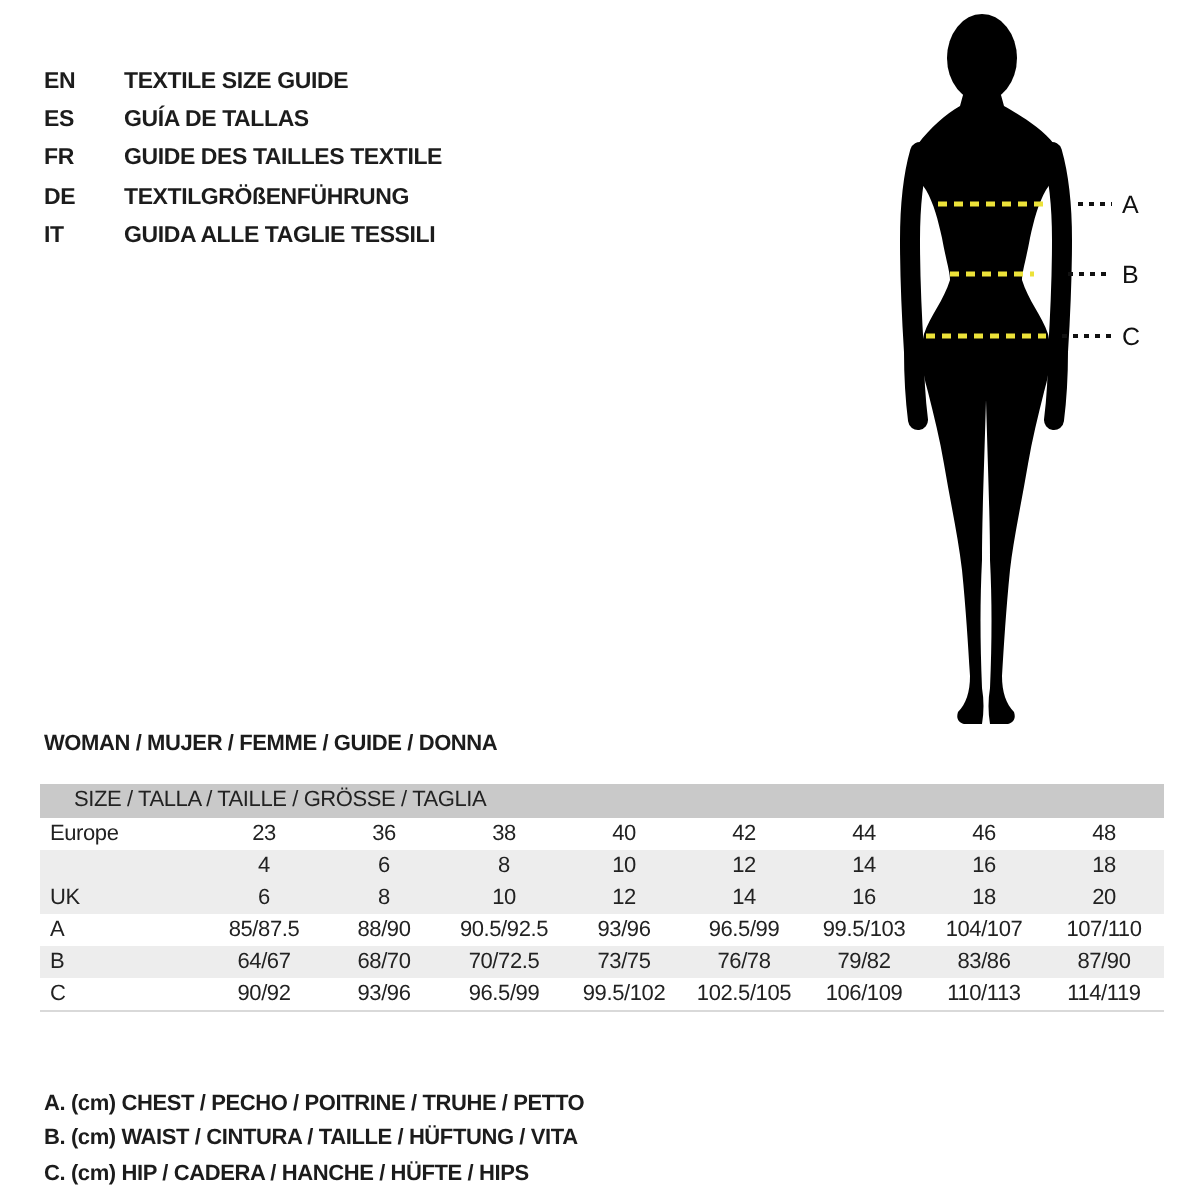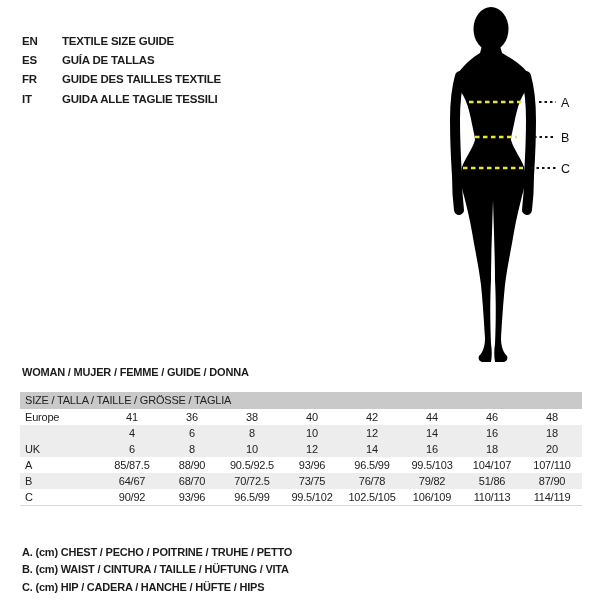--- a/index.html
+++ b/index.html
@@ -14,21 +14,21 @@
 
   
   .figure-wrap { position:absolute; left:418px; top:0; width:182px; height:372px; }
   .marker-label { font-size:12.5px; fill:#111111; font-family:"Liberation Sans", sans-serif; }
 
   
   .subtitle { position:absolute; left:22px; top:366px; font-size:11px; font-weight:700; letter-spacing:-0.2px; }
 
   
   .table-wrap { position:absolute; left:20px; top:392px; width:562px; border-bottom:1px solid #d9d9d9; }
-  .table-header { background:#c9c9c9; height:17px; line-height:17px; padding-left:5px; font-size:11px; color:#222; letter-spacing:-0.2px; }
+  .table-header { background:#c9c9c9; height:17px; line-height:17px; padding-left:17px; font-size:11px; color:#222; letter-spacing:-0.2px; }
   table { width:100%; border-collapse:collapse; table-layout:fixed; }
   td { height:16px; font-size:11px; color:#222; text-align:center; vertical-align:middle; padding:0; letter-spacing:-0.2px; white-space:nowrap; }
   td.row-label { text-align:left; padding-left:5px; }
   tbody tr:nth-child(2), tbody tr:nth-child(3),
   tbody tr:nth-child(5), tbody tr:nth-child(7) { background:#ededed; }
 
   
   .footnotes { position:absolute; left:22px; top:544px; }
   .footnote { height:17.4px; line-height:17.4px; font-size:11px; font-weight:700; letter-spacing:-0.2px; white-space:nowrap; }
 </style>
@@ -40,20 +40,24 @@
     <span class="lang-code">EN</span>
     <span class="lang-label">TEXTILE SIZE GUIDE</span>
   </div>
   <div class="lang-row">
     <span class="lang-code">ES</span>
     <span class="lang-label">GUÍA DE TALLAS</span>
   </div>
   <div class="lang-row">
     <span class="lang-code">FR</span>
     <span class="lang-label">GUIDE DES TAILLES TEXTILE</span>
+  </div>
+  <div class="lang-row">
+    <span class="lang-code">DE</span>
+    <span class="lang-label">TEXTILGRÖßENFÜHRUNG</span>
   </div>
   <div class="lang-row">
     <span class="lang-code">IT</span>
     <span class="lang-label">GUIDA ALLE TAGLIE TESSILI</span>
   </div>
 </div>
 
 <div class="figure-wrap">
   <svg width="182" height="372" viewBox="0 0 182 372">
 
@@ -126,21 +130,21 @@
         <col>
         <col>
         <col>
         <col>
         <col>
         <col>
     </colgroup>
     <tbody id="size-tbody">
         <tr>
           <td class="row-label">Europe</td>
-          <td>41</td>
+          <td>23</td>
           <td>36</td>
           <td>38</td>
           <td>40</td>
           <td>42</td>
           <td>44</td>
           <td>46</td>
           <td>48</td>
         </tr>
         <tr>
           <td class="row-label"></td>
@@ -176,21 +180,21 @@
           <td>107/110</td>
         </tr>
         <tr>
           <td class="row-label">B</td>
           <td>64/67</td>
           <td>68/70</td>
           <td>70/72.5</td>
           <td>73/75</td>
           <td>76/78</td>
           <td>79/82</td>
-          <td>51/86</td>
+          <td>83/86</td>
           <td>87/90</td>
         </tr>
         <tr>
           <td class="row-label">C</td>
           <td>90/92</td>
           <td>93/96</td>
           <td>96.5/99</td>
           <td>99.5/102</td>
           <td>102.5/105</td>
           <td>106/109</td>

